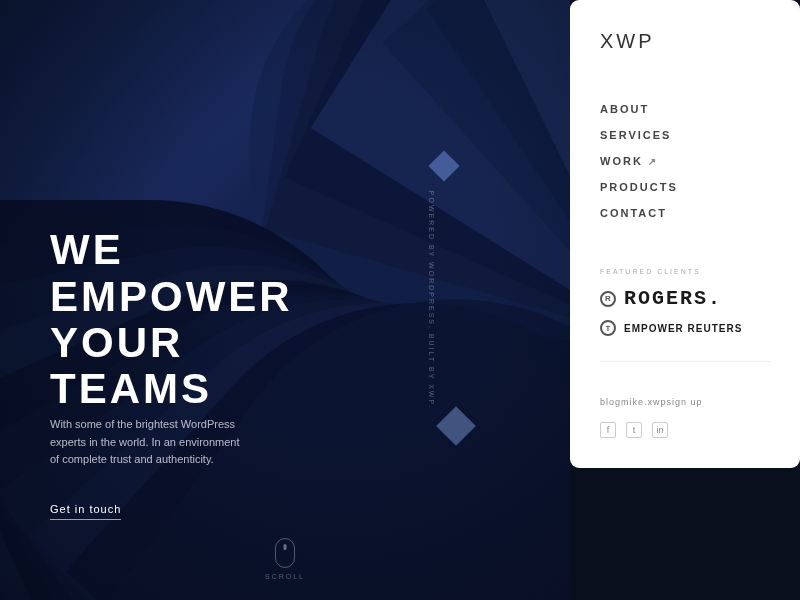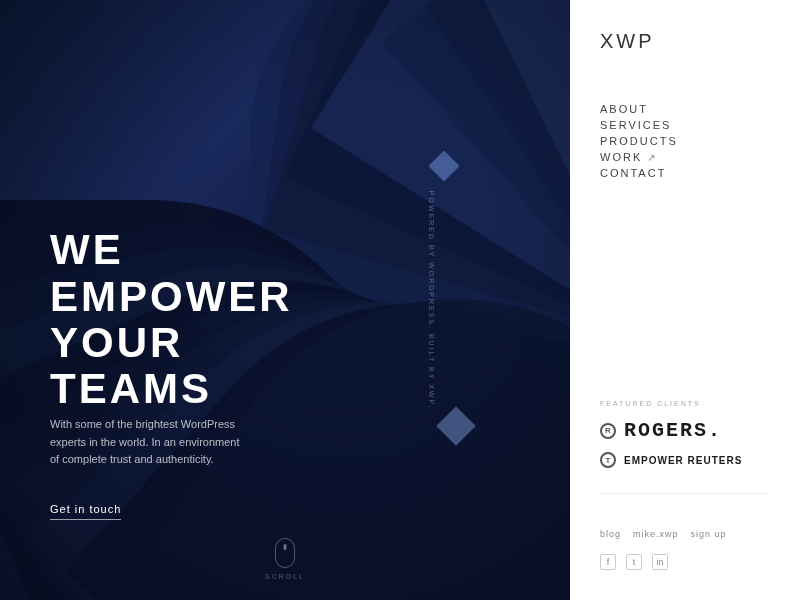--- a/index.html
+++ b/index.html
@@ -209,42 +209,44 @@
     .scroll-label {
       font-size: 7px;
       color: rgba(255,255,255,0.3);
       letter-spacing: 2px;
       text-transform: uppercase;
     }
 
     
     .nav-panel {
       width: 230px;
-      height: 600px;
+      height: 468px;
       background: #ffffff;
       display: flex;
       flex-direction: column;
       padding: 30px 30px;
       position: relative;
+      border-radius: 9px;
     }
 
     .logo {
       font-size: 20px;
       font-weight: 300;
       color: #333;
       letter-spacing: 3px;
       margin-bottom: 50px;
       font-family: 'Arial', sans-serif;
     }
 
     .nav-menu {
       display: flex;
       flex-direction: column;
-      gap: 4px;
+      gap: 14px;
       flex: 1;
+      font-weight: bold;
     }
 
     .nav-item {
       font-size: 11px;
       letter-spacing: 2px;
       color: #444;
       text-transform: uppercase;
       cursor: pointer;
       display: flex;
       align-items: center;
@@ -306,21 +308,21 @@
       justify-content: center;
       font-size: 8px;
       color: #555;
       font-weight: 900;
     }
 
     
     .footer-nav {
       margin-top: 20px;
       display: flex;
-      gap: 12px;
+      gap: 0;
       margin-bottom: 10px;
     }
 
     .footer-link {
       font-size: 9px;
       color: #888;
       letter-spacing: 1px;
       cursor: pointer;
     }
 
@@ -412,22 +414,22 @@
   </div>
 
   <div class="nav-panel">
 
     <div class="logo">XWP</div>
 
     <nav class="nav-menu">
 
     <div class="nav-item">ABOUT</div>
         <div class="nav-item">SERVICES</div>
+        <div class="nav-item">WORK<span class="nav-arrow">↗</span></div>
         <div class="nav-item">PRODUCTS</div>
-        <div class="nav-item">WORK<span class="nav-arrow">↗</span></div>
         <div class="nav-item">CONTACT</div>
       </nav>
 
     <div class="clients-section">
       <div class="clients-label">FEATURED CLIENTS</div>
 
       <div class="client-logo">
         <div class="client-icon-circle">R</div>
         <span class="rogers-logo">ROGERS<span class="rogers-dot">.</span></span>
       </div>

